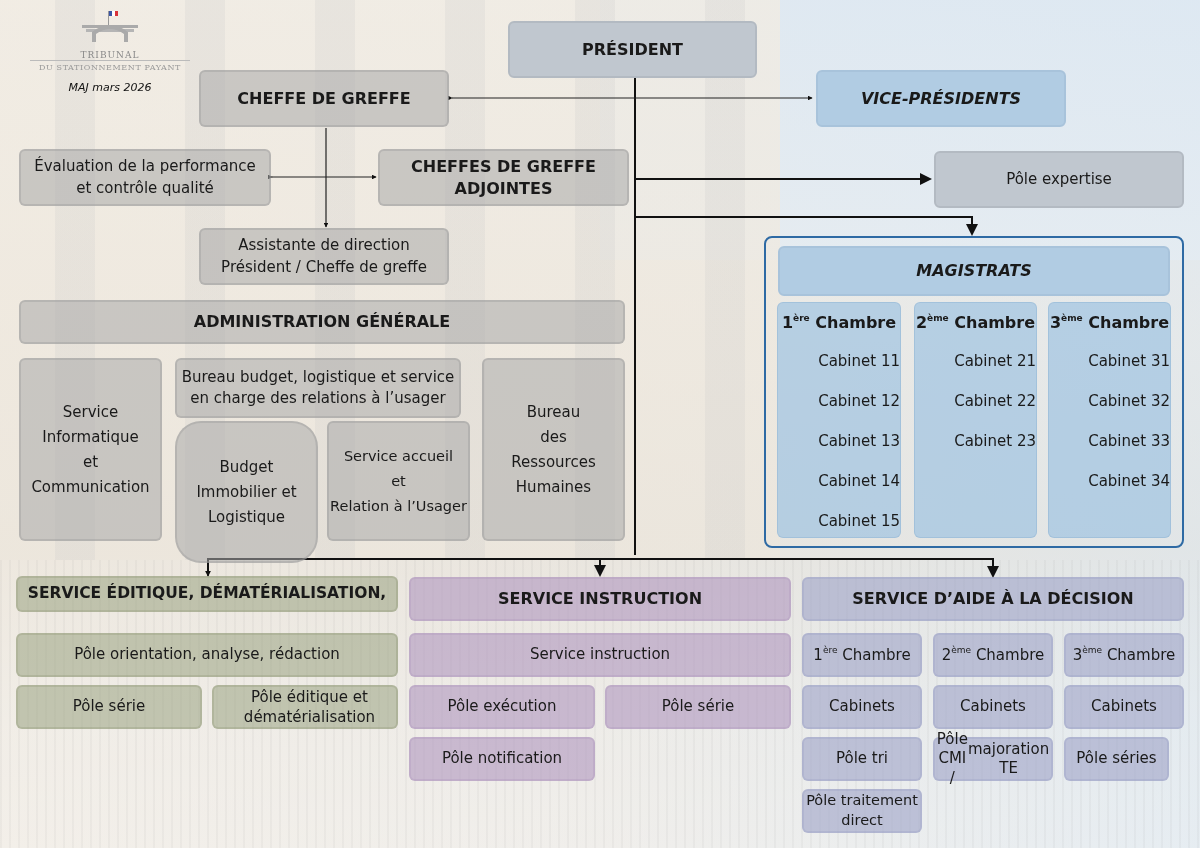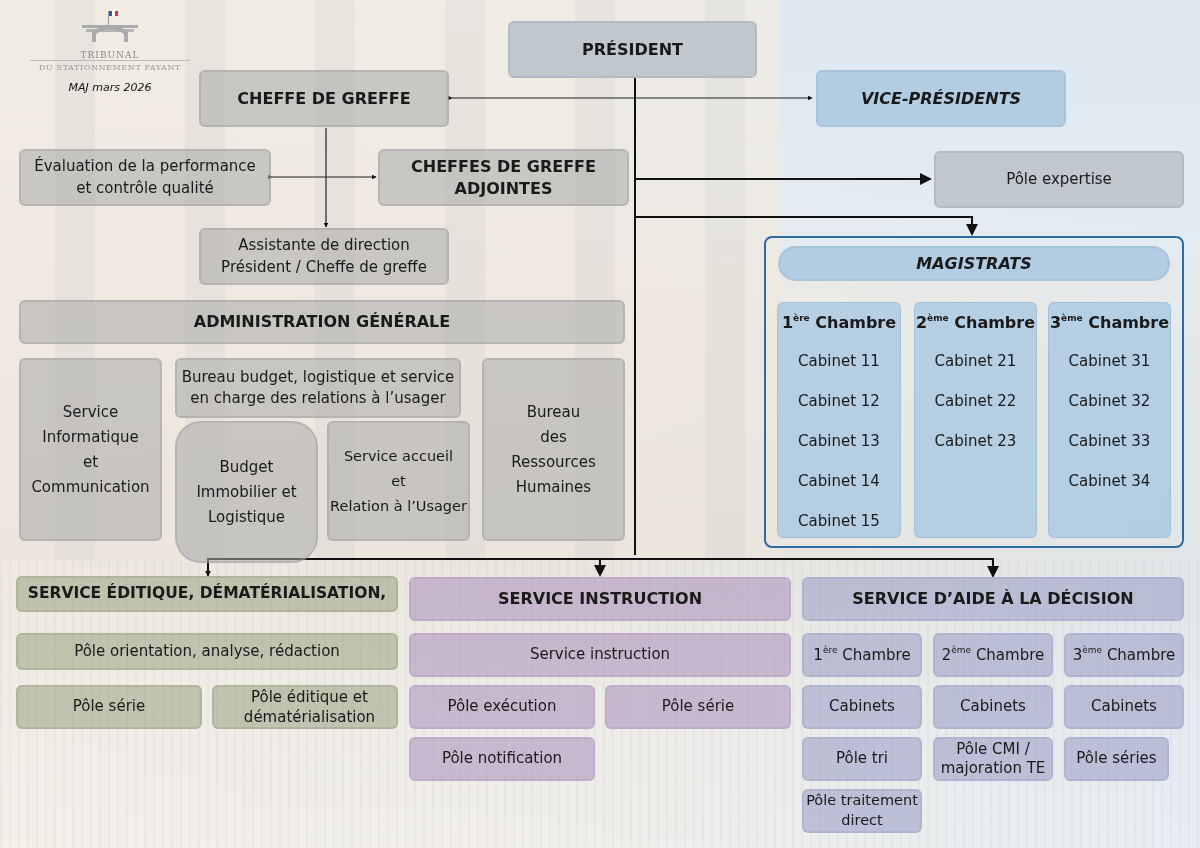--- a/index.html
+++ b/index.html
@@ -37,21 +37,21 @@
   .blue { background: #b1cce3; border: 2px solid #a8c3db; font-style: italic; }
   .green { background: rgba(145,155,120,0.50); border: 2px solid rgba(140,150,115,0.3); }
   .purple { background: rgba(175,150,190,0.60); border: 2px solid rgba(170,145,185,0.3); }
   .lav { background: rgba(160,165,200,0.62); border: 2px solid rgba(150,155,195,0.3); }
   .bold { font-weight: bold; font-size: 16px; }
   .chamber-col {
     position: absolute; background: rgba(160,195,225,0.70); border-radius: 6px;
     border: 1px solid rgba(150,185,215,0.6);
   }
   .chamber-col .ch-title { font-weight: bold; font-size: 16px; text-align:center; margin-top: 10px; white-space: nowrap; }
-  .chamber-col .cab { font-size: 15px; text-align:center; margin-top: 19px; line-height: 21px; }
+  .chamber-col .cab { font-size: 15px; text-align:right; margin-top: 19px; line-height: 21px; }
   sup { font-size: 9px; vertical-align: 7px; }
   .mag-frame { position:absolute; left:764px; top:236px; width:420px; height:312px;
     border: 2px solid #2e6aa4; border-radius: 8px; }
   svg.lines { position:absolute; left:0; top:0; width:1200px; height:848px; pointer-events:none; }
   .logo { position:absolute; left:30px; top:8px; width:160px; text-align:center; }
   .logo .t1 { font-family: "DejaVu Serif", serif; font-size: 9px; letter-spacing: 1px; color:#888; margin-top: 2px; }
   .logo .t2 { font-family: "DejaVu Serif", serif; font-size: 8px; letter-spacing: 0.6px; color:#999; border-top: 1px solid #bbb; padding-top:2px; }
   .logo .maj { font-style: italic; font-size: 11px; color:#111; margin-top: 9px; }
 </style>
 </head>
@@ -155,21 +155,21 @@
   <span>Relation à l’Usager</span>
 </div>
 <div class="box gray" style="left:482px;top:358px;width:143px;height:183px;flex-direction:column;line-height:25px;">
   <span>Bureau</span>
   <span>des</span>
   <span>Ressources</span>
   <span>Humaines</span>
 </div>
 
 <div class="mag-frame"></div>
-<div class="box blue bold" style="left:778px;top:246px;width:392px;height:35px;border-radius:18px;">
+<div class="box blue bold" style="left:778px;top:246px;width:392px;height:50px;">
   <span>MAGISTRATS</span>
 </div>
 
 <div class="chamber-col" style="left:777px;top:302px;width:124px;height:236px;">
   <div class="ch-title"><span>1</span><sup>ère</sup> <span>Chambre</span></div>
   <div class="cab">Cabinet 11</div>
   <div class="cab">Cabinet 12</div>
   <div class="cab">Cabinet 13</div>
   <div class="cab">Cabinet 14</div>
   <div class="cab">Cabinet 15</div>
@@ -184,21 +184,21 @@
   <div class="ch-title"><span>3</span><sup>ème</sup> <span>Chambre</span></div>
   <div class="cab">Cabinet 31</div>
   <div class="cab">Cabinet 32</div>
   <div class="cab">Cabinet 33</div>
   <div class="cab">Cabinet 34</div>
 </div>
 
 <div class="box green bold" style="left:16px;top:576px;width:382px;height:36px;flex-direction:column;line-height:1.1;font-size:15.5px;">
   <span>SERVICE ÉDITIQUE, DÉMATÉRIALISATION,</span>
 </div>
-<div class="box green" style="left:16px;top:633px;width:382px;height:37px;">
+<div class="box green" style="left:16px;top:633px;width:382px;height:44px;">
   <span>Pôle orientation, analyse, rédaction</span>
 </div>
 <div class="box green" style="left:16px;top:685px;width:186px;height:44px;">
   <span>Pôle série</span>
 </div>
 <div class="box green" style="left:212px;top:685px;width:186px;height:44px;flex-direction:column;line-height:1.35;padding-left:13px;">
   <span>Pôle éditique et</span>
   <span>dématérialisation</span>
 </div>
 
@@ -235,21 +235,21 @@
 </div>
 <div class="box lav" style="left:933px;top:685px;width:120px;height:44px;">
   <span>Cabinets</span>
 </div>
 <div class="box lav" style="left:1064px;top:685px;width:120px;height:44px;">
   <span>Cabinets</span>
 </div>
 <div class="box lav" style="left:802px;top:737px;width:120px;height:44px;">
   <span>Pôle tri</span>
 </div>
-<div class="box lav" style="left:933px;top:737px;width:120px;height:44px;flex-direction:column;line-height:1.3;text-align:center;">
+<div class="box lav" style="left:933px;top:737px;width:120px;height:44px;line-height:1.3;text-align:center;">
   <span>Pôle CMI /</span>
   <span>majoration TE</span>
 </div>
 <div class="box lav" style="left:1064px;top:737px;width:105px;height:44px;">
   <span>Pôle séries</span>
 </div>
 <div class="box lav" style="left:802px;top:789px;width:120px;height:44px;flex-direction:column;line-height:1.35;font-size:14.5px;padding:0;">
   <span>Pôle traitement</span>
   <span>direct</span>
 </div>

